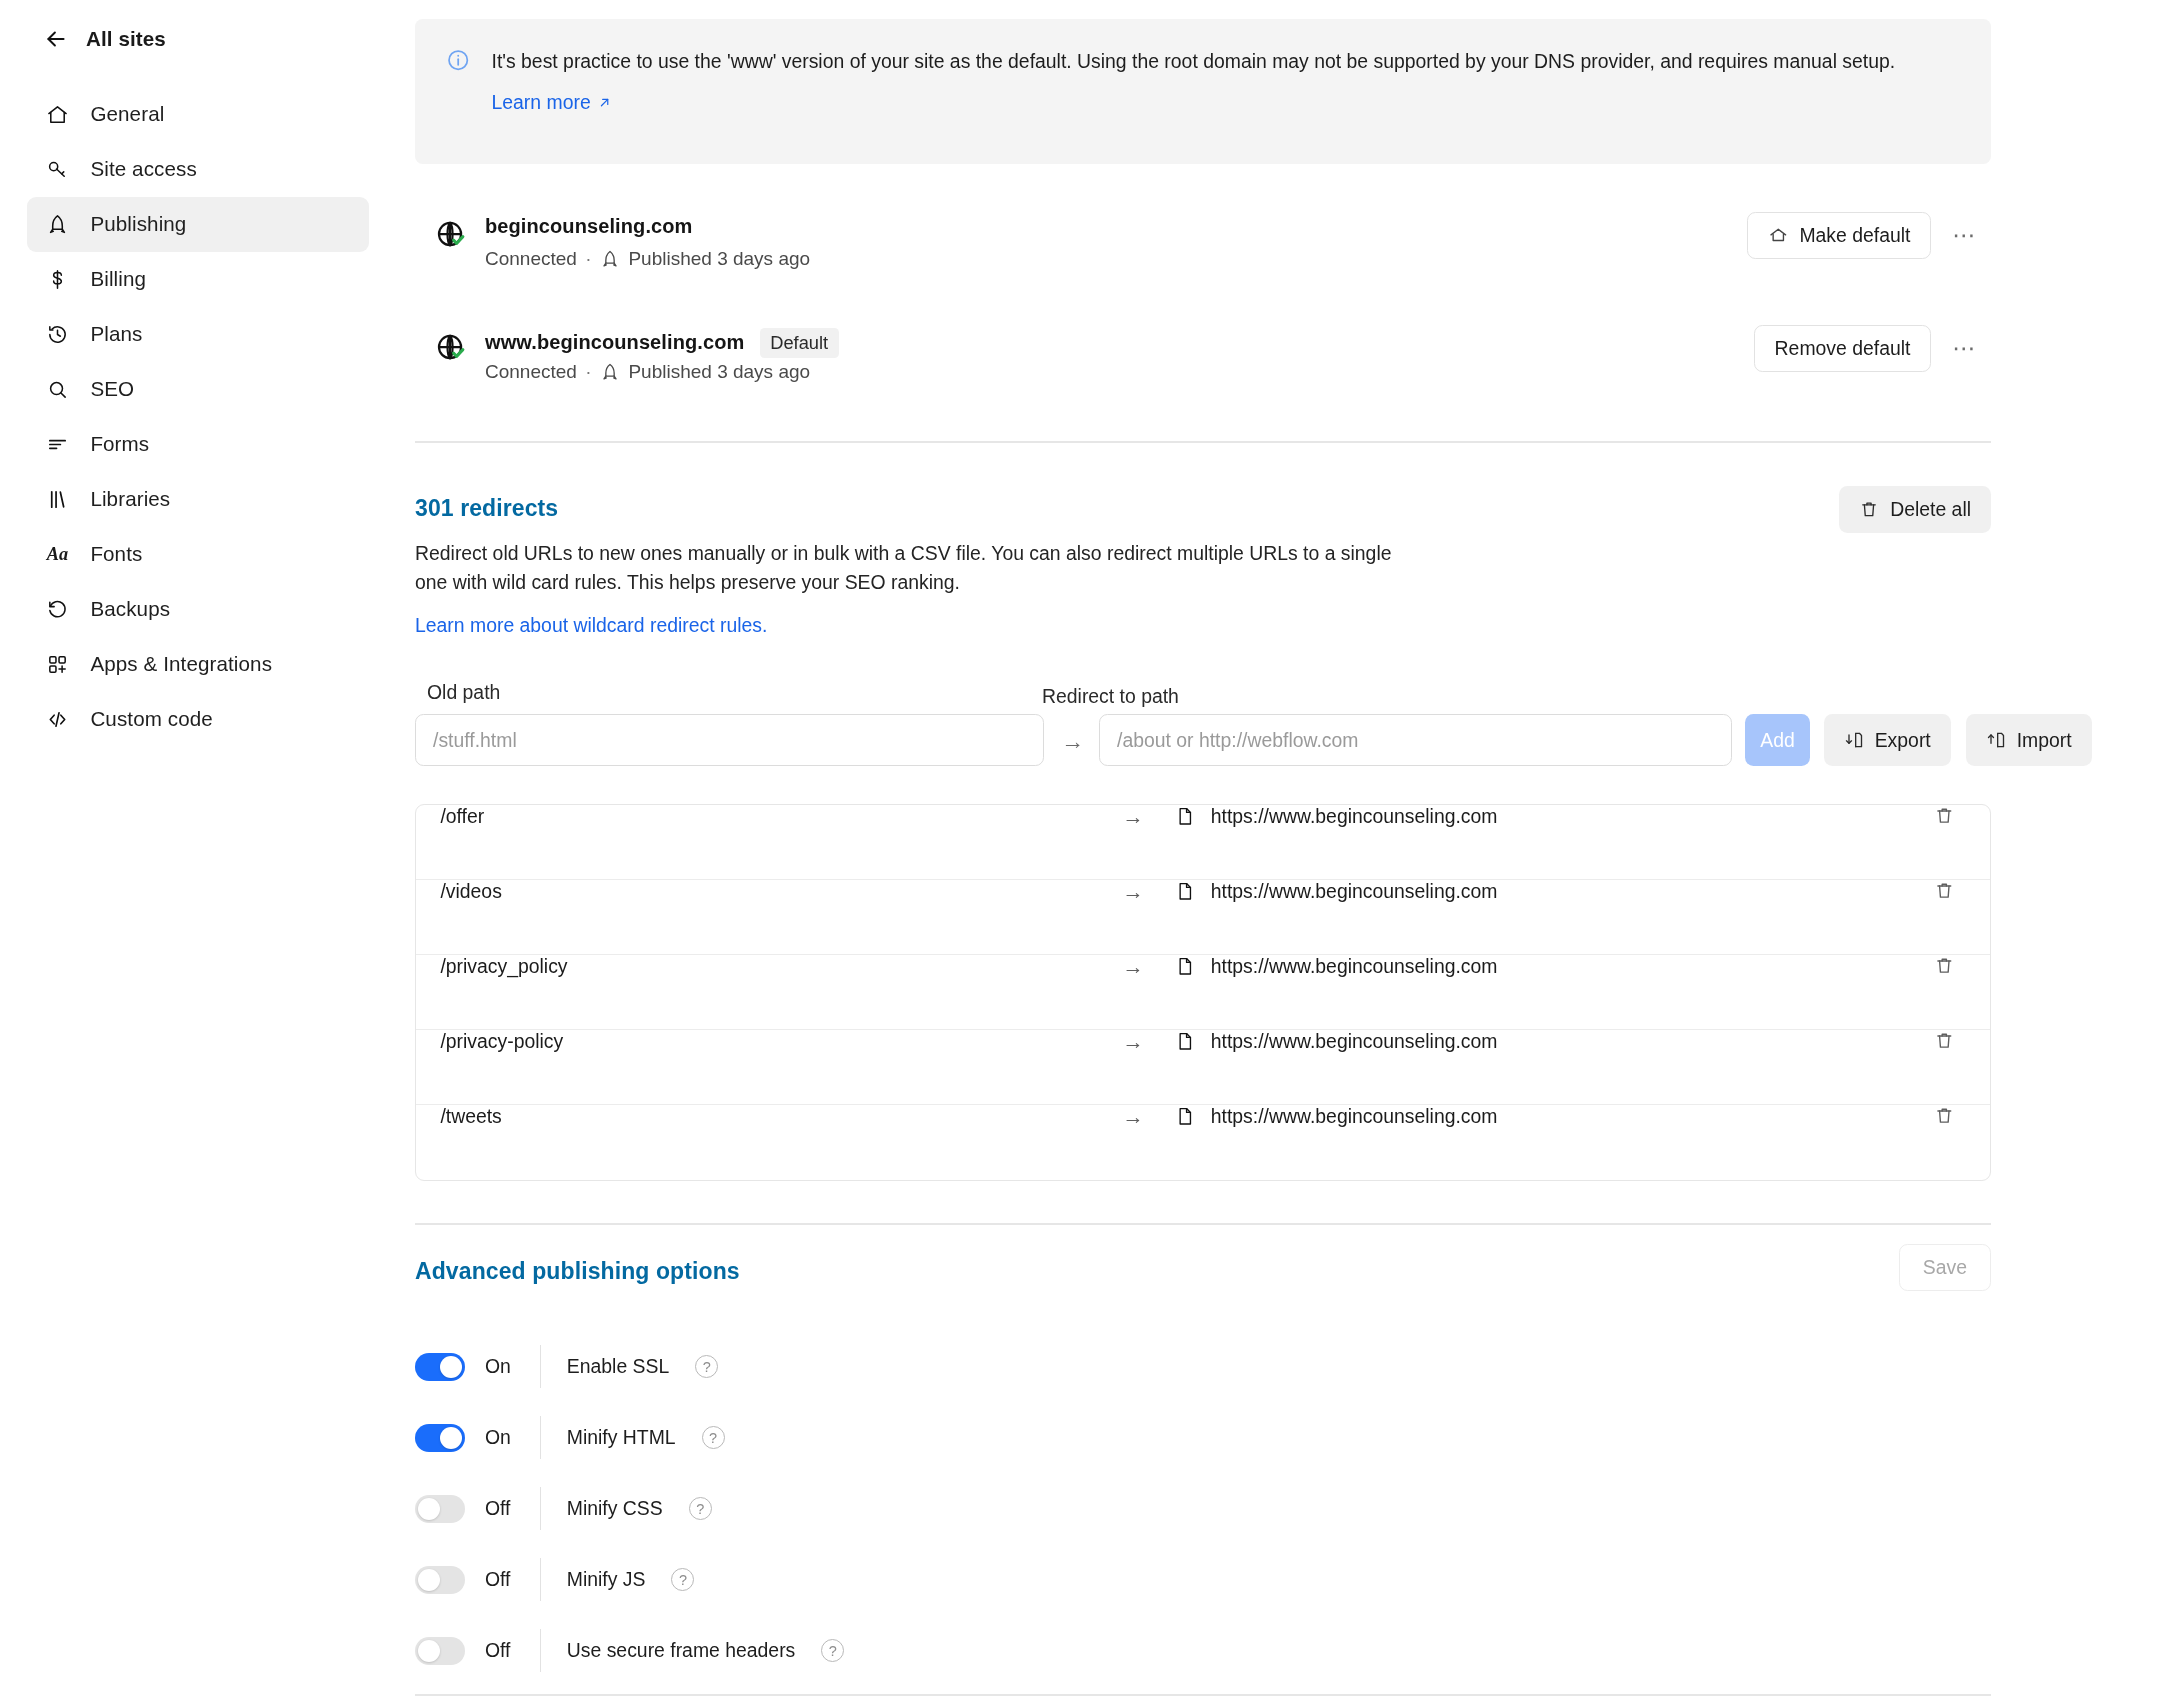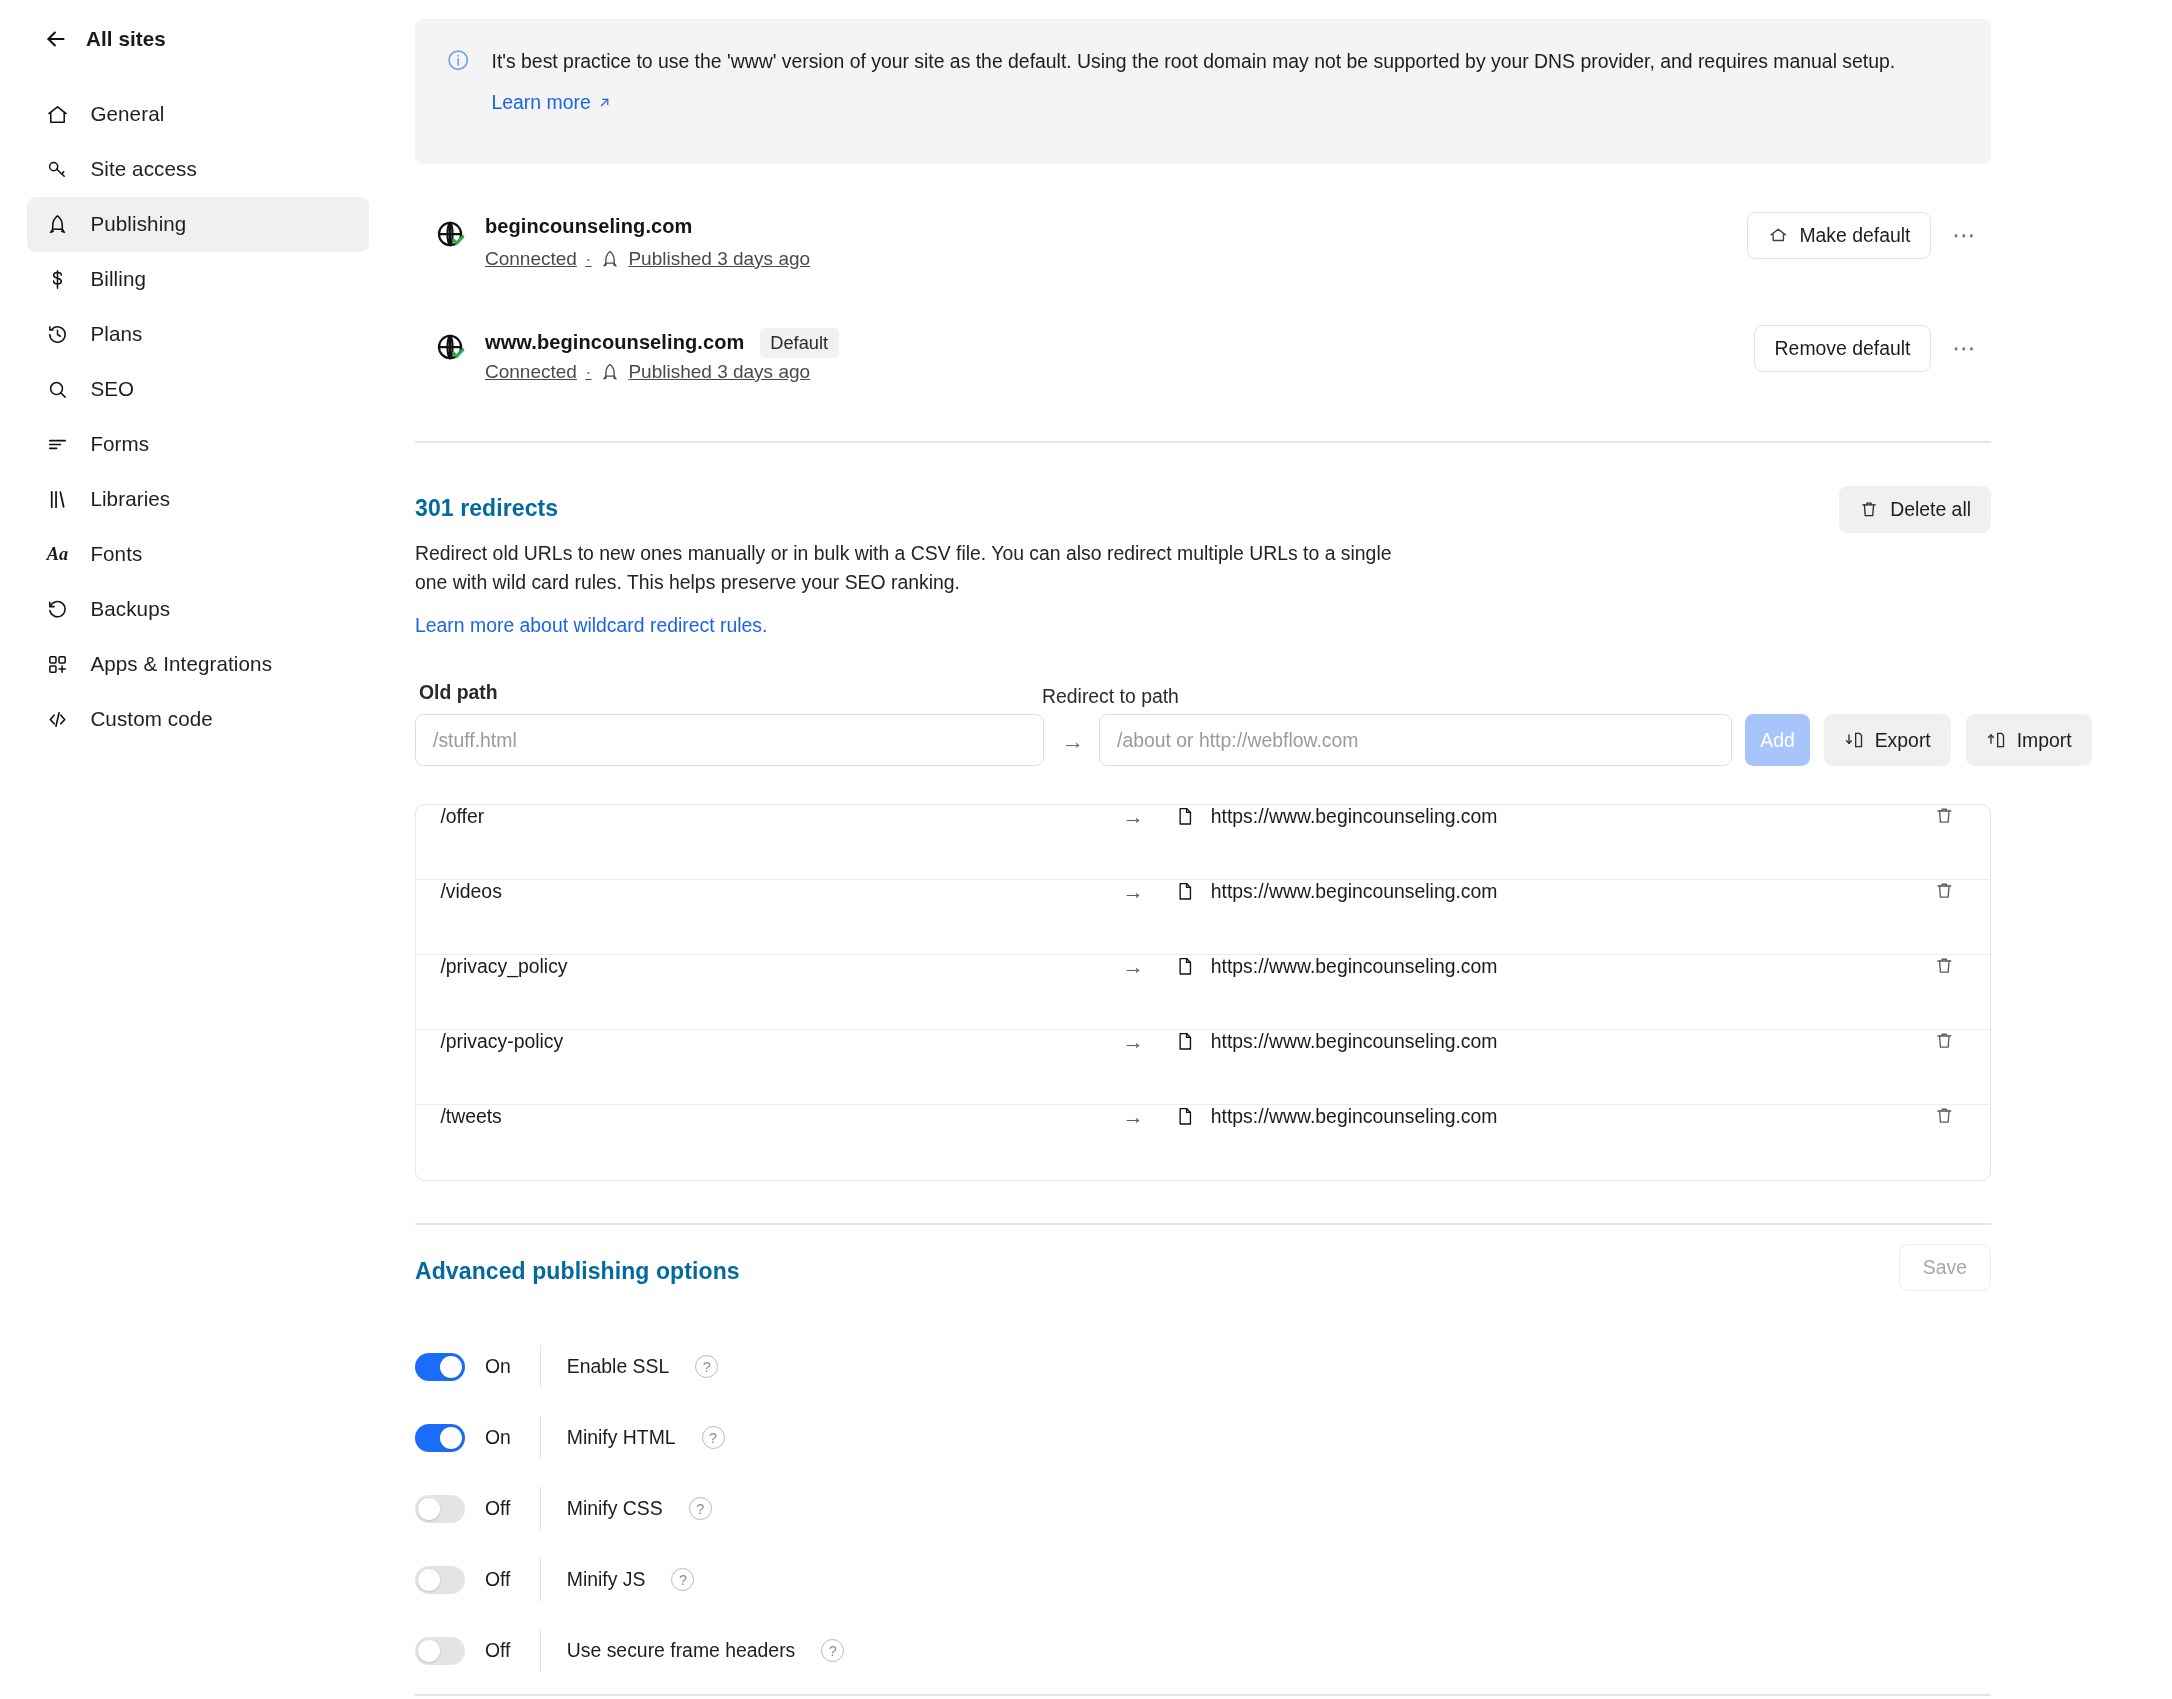--- a/index.html
+++ b/index.html
@@ -39,21 +39,21 @@
   .banner .txt { font-size: 19.4px; line-height: 31px; color: #1d1d1d; max-width: 1494px; }
   .banner .lnk { display: inline-flex; align-items: center; gap: 6.1px; color: #1a64e8; font-size: 19.4px; margin-top: 13.7px; cursor: pointer; }
 
   
   .domains { position: absolute; left: 19px; top: 200px; width: 1576px; }
   .domainrow { position: relative; height: 113px; }
   .domainrow .gicon { position: absolute; left: 19px; top: 18.3px; width: 35px; height: 35px; }
   .dom-name { position: absolute; left: 70px; top: 15.2px; display: flex; align-items: center; gap: 15.2px; }
   .dom-name .nm { font-size: 20px; font-weight: 700; color: #151515; letter-spacing: 0.1px; }
   .badge { font-size: 18.3px; color: #2a2a2a; background: #f1f1f1; border-radius: 4.6px; padding: 3.8px 10.7px; }
-  .dom-sub { position: absolute; left: 70px; top: 48px; display: flex; align-items: center; gap: 8.4px; font-size: 19px; color: #4a4a4a; text-decoration: underline; }
+  .dom-sub { position: absolute; left: 70px; top: 48px; display: flex; align-items: center; gap: 8.4px; font-size: 19px; color: #4a4a4a; }
   .dom-sub .dot { color: #777; }
   .dom-actions { position: absolute; right: 4.6px; top: 12.2px; display: flex; align-items: center; gap: 12px; }
   .btn {
     display: inline-flex; align-items: center; justify-content: center; gap: 10.7px;
     border: 0.8px solid #e2e2e2; background: #fff; border-radius: 8.4px;
     height: 47px; padding: 0 20px; font-size: 19.4px; color: #1d1d1d; cursor: pointer;
     white-space: nowrap;
   }
   .kebab { width: 43px; height: 43px; display: flex; align-items: center; justify-content: center; cursor: pointer; color: #6b6b6b; font-size: 23px; letter-spacing: 2.3px; }
 
@@ -61,21 +61,21 @@
 
   
   .sec-title { font-size: 23px; font-weight: 700; color: #0369a1; letter-spacing: 0.1px; }
   .redirects { position: absolute; left: 19px; top: 495px; width: 1576px; }
   .redirects .desc { margin-top: 17px; font-size: 19.4px; line-height: 29px; color: #242424; max-width: 1014px; }
   .redirects .lnk { display: block; margin-top: 17px; font-size: 19.4px; color: #1a64e8; cursor: pointer; }
   .deleteall { position: absolute; right: 0; top: -9.1px; background: #f0f0f0; border: none; }
 
   .formrow { position: absolute; left: 19px; top: 681px; width: 1576px; }
   .flabel { font-size: 19.4px; color: #2a2a2a; }
-  .lab-old { position: absolute; left: 4px; top: 0; font-weight: bold; }
+  .lab-old { position: absolute; left: 12px; top: 0; }
   .lab-new { position: absolute; left: 627px; top: 4px; }
   .inp {
     height: 52px; border: 0.8px solid #dcdcdc; border-radius: 8.4px; background: #fff;
     font-size: 19.4px; padding: 0 17px; color: #1d1d1d; font-family: "Liberation Sans", sans-serif;
     outline: none;
   }
   .inp::placeholder { color: #9a9a9a; }
   .inp-old { position: absolute; left: 0; top: 33px; width: 629px; }
   .arrowsep { position: absolute; left: 646px; top: 47px; font-size: 23px; color: #6a6a6a; }
   .inp-new { position: absolute; left: 684px; top: 33px; width: 633px; }

